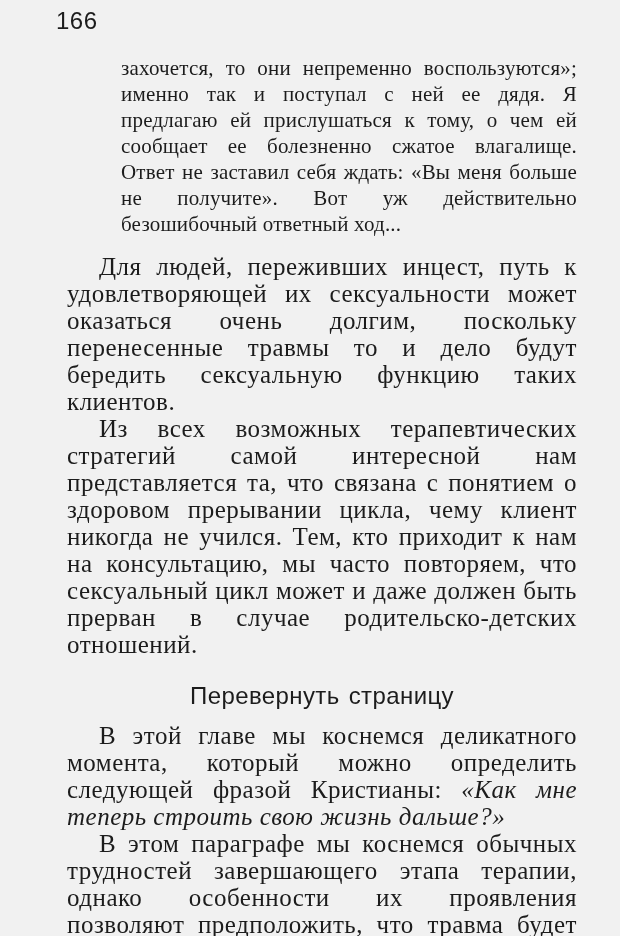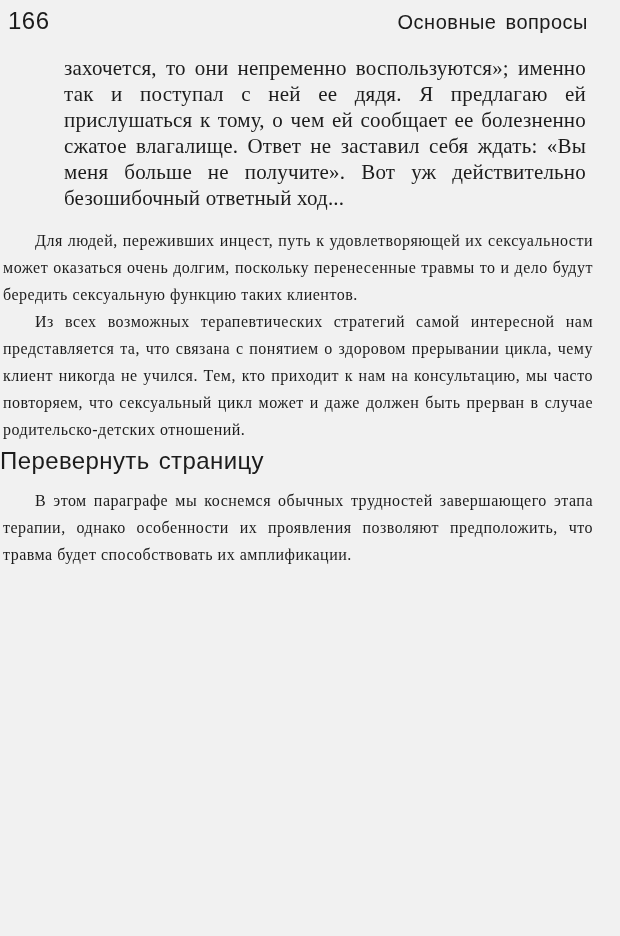--- a/index.html
+++ b/index.html
@@ -13,20 +13,21 @@
     height: 936px;
     background: var(--bg);
     color: var(--fg);
     font-family: "Liberation Serif", serif;
     overflow: hidden;
   }
   .page {
     width: 596px;
     height: 936px;
     position: relative;
+    padding-left: 48px;
   }
   
   .runhead {
     display: flex;
     justify-content: space-between;
     align-items: baseline;
     padding: 7px 8px 0 8px;
     font-family: "Liberation Sans", sans-serif;
   }
   .page-number {
@@ -39,59 +40,60 @@
     word-spacing: 3px;
   }
   
   .case-quote {
     margin: 20px 3px 0 57px;
     font-size: 21px;
     line-height: 26px;
     text-align: justify;
     letter-spacing: 0.2px;
   }
-  .case-quote p { margin: 7px; }
+  .case-quote p { margin: 16px; }
   
   .bodytext p {
-    margin: 0 3px;
-    font-size: 16px;
+    margin: 0 19px;
+    font-size: 25px;
     line-height: 27px;
     text-align: justify;
     text-indent: 32px;
     letter-spacing: 0.5px;
   }
   p.first-after-quote { margin-top: 16px; }
   
   .section-heading {
-    margin: 4px 0 12px 0;
+    margin: 24px 0 12px 0;
+    text-align: center;
     font-family: "Liberation Sans", sans-serif;
     font-size: 24px;
     font-weight: 400;
     letter-spacing: 0.4px;
     word-spacing: 2px;
   }
   em.inline-quote { font-style: italic; }
 </style>
 </head>
 <body>
 
 <div class="page">
 
   <header class="runhead">
     <span class="page-number">166</span>
-    <span class="running-title">Основные вопросы</span>
   </header>
 
   <blockquote class="case-quote">
     <p>захочется, то они непременно воспользуются»; именно так и поступал с ней ее дядя. Я предлагаю ей прислушаться к тому, о чем ей сообщает ее болезненно сжатое влагалище. Ответ не заставил себя ждать: «Вы меня больше не получите». Вот уж действительно безошибочный ответный ход...</p>
   </blockquote>
 
   <div class="bodytext">
     <p class="first-after-quote">Для людей, переживших инцест, путь к удовлетворяющей их сексуальности может оказаться очень долгим, поскольку перенесенные травмы то и дело будут бередить сексуальную функцию таких клиентов.</p>
     <p>Из всех возможных терапевтических стратегий самой интересной нам представляется та, что связана с понятием о здоровом прерывании цикла, чему клиент никогда не учился. Тем, кто приходит к нам на консультацию, мы часто повторяем, что сексуальный цикл может и даже должен быть прерван в случае родительско-детских отношений.</p>
 
     <h2 class="section-heading">Перевернуть страницу</h2>
 
+    <p><span>В этой главе мы коснемся деликатного момента, который можно определить следующей фразой Кристианы: </span><em class="inline-quote">«Как мне теперь строить свою жизнь дальше?»</em></p>
 
     <p>В этом параграфе мы коснемся обычных трудностей завершающего этапа терапии, однако особенности их проявления позволяют предположить, что травма будет способствовать их амплификации.</p>
   </div>
 
 </div>
 
 </body></html>

